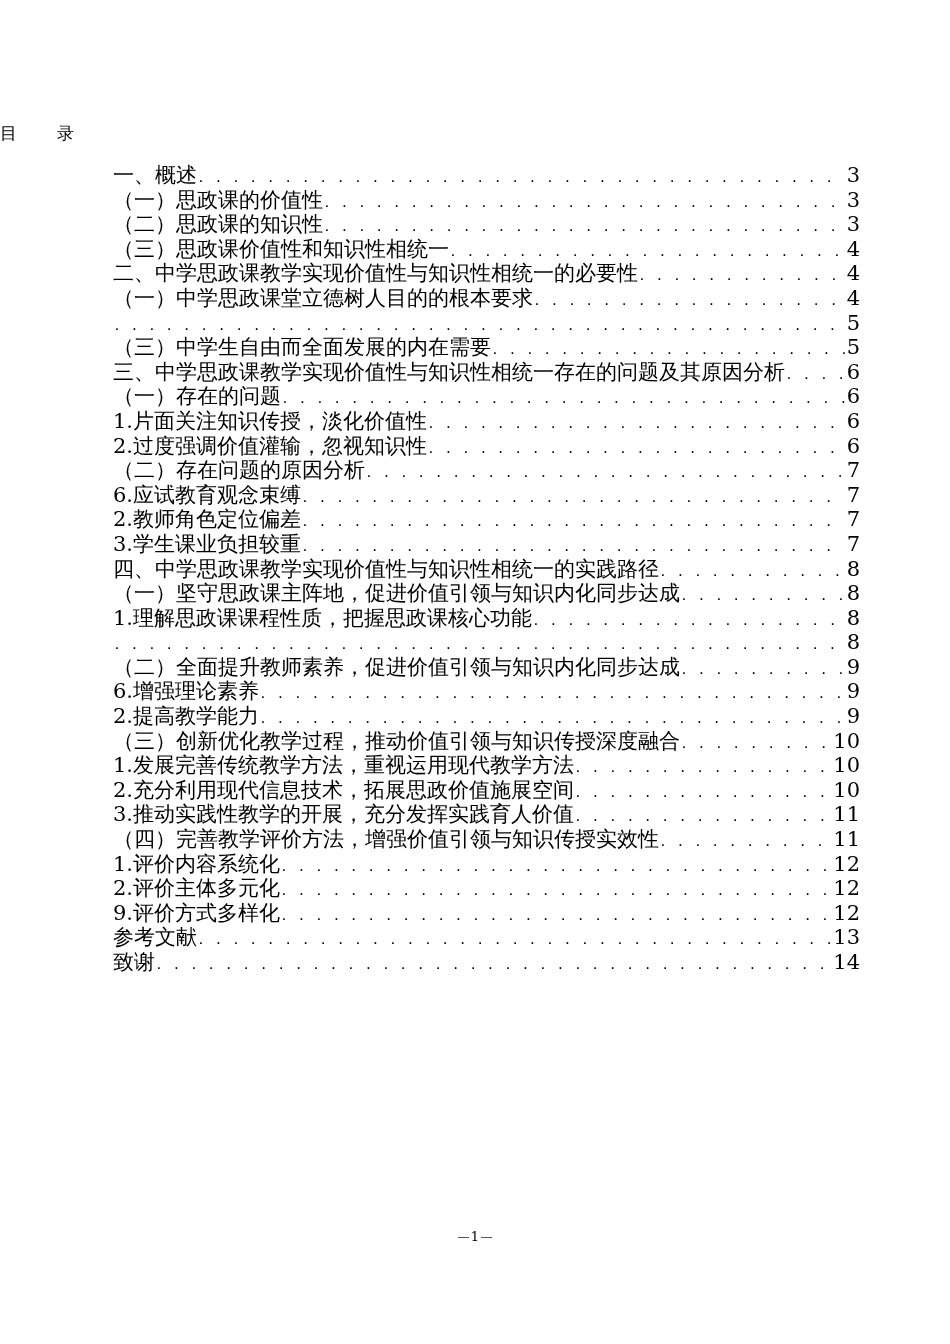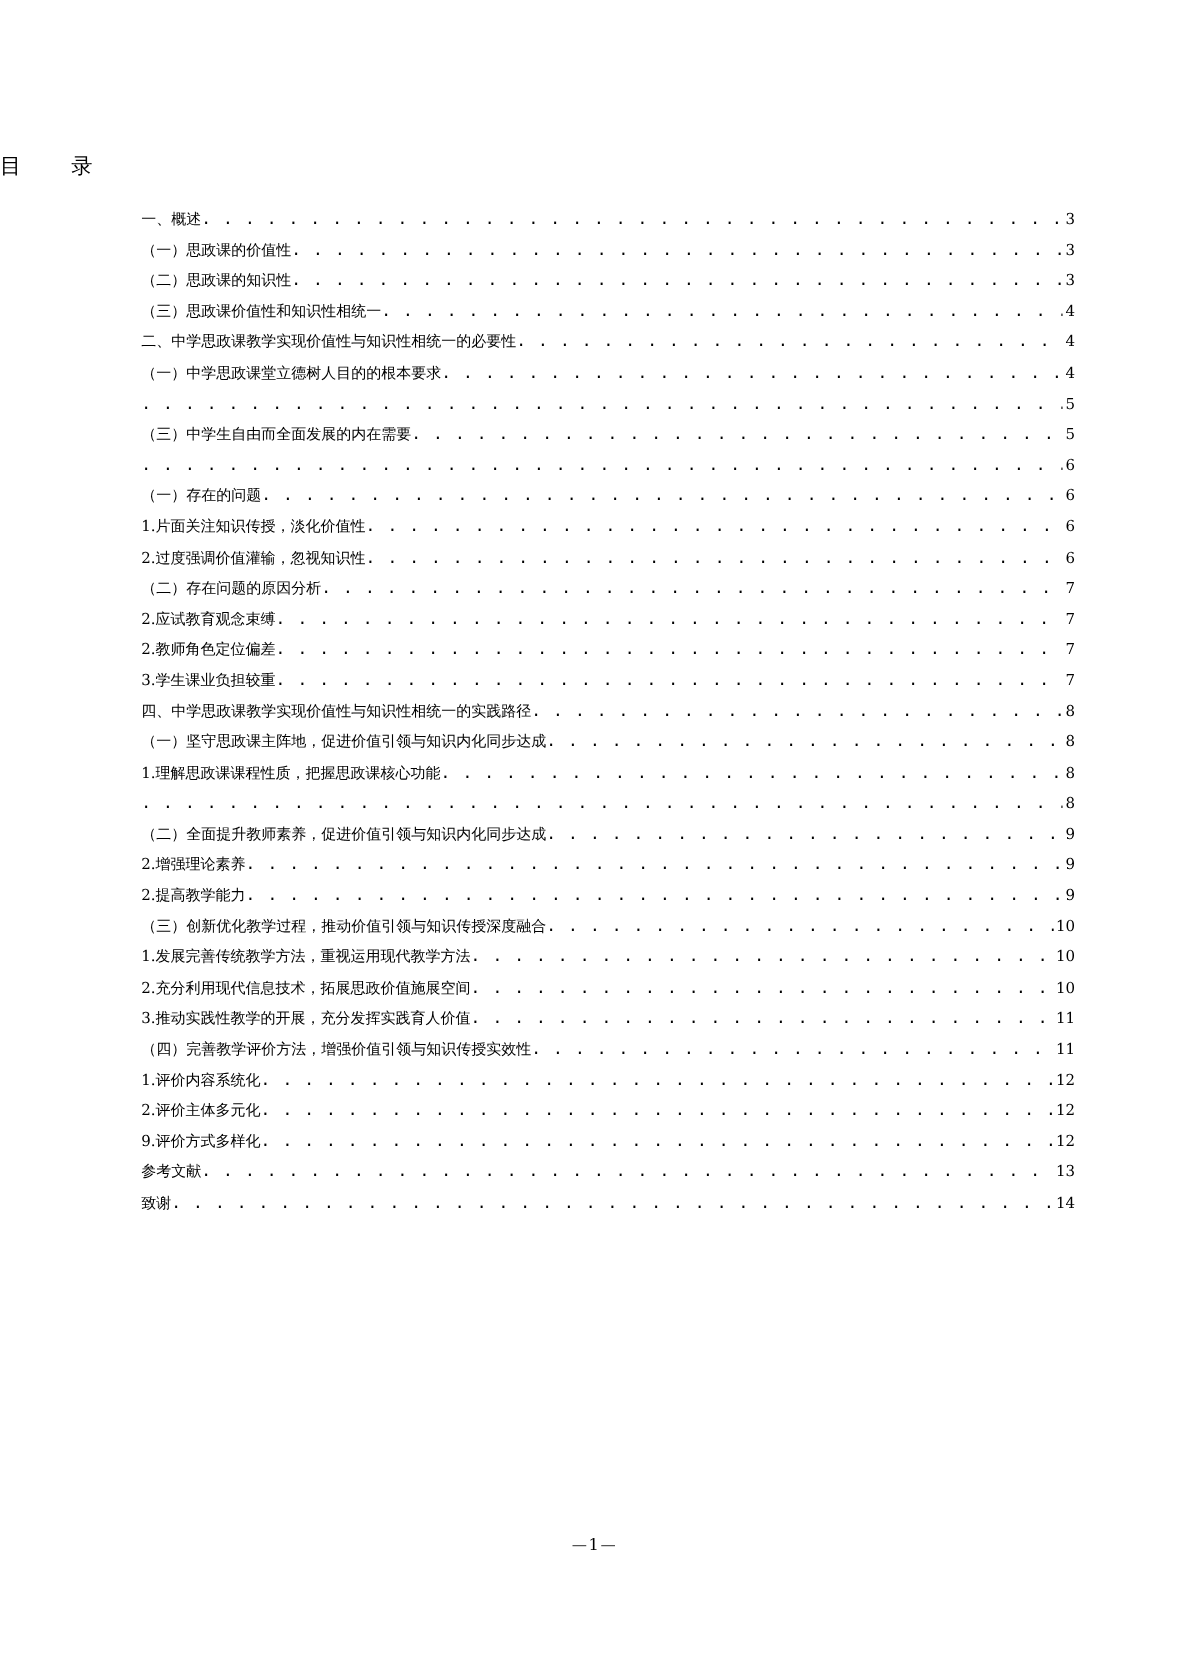--- a/index.html
+++ b/index.html
@@ -4,21 +4,21 @@
 <style>
   html, body { margin: 0; padding: 0; background: #ffffff; }
   body { width: 950px; height: 1344px; position: relative; overflow: hidden;
          font-family: "DejaVu Serif", "Liberation Serif", serif; color: #000; }
   .title { position: absolute; top: 121px; left: 0; width: 950px; 
            font-size: 17px; line-height: 24px; letter-spacing: 0; }
   .title span { display: inline-block; }
   .title .gap { width: 40px; }
   .toc { position: absolute; top: 163px; left: 113px; width: 747px; }
   .row { display: flex; align-items: baseline; height: 24.6px; line-height: 24.6px;
-         font-size: 12px; white-space: nowrap; overflow: hidden; }
+         font-size: 21px; white-space: nowrap; overflow: hidden; }
   .row .label { flex: 0 0 auto; }
   .row .dots { flex: 1 1 auto; overflow: hidden; white-space: nowrap;
                font-family: "DejaVu Sans Mono", monospace; font-size: 13px;
                letter-spacing: 0.9px; color: #000; }
   .row .dots::after { content: ". . . . . . . . . . . . . . . . . . . . . . . . . . . . . . . . . . . . . . . . . . . . . . . . . . . . . . . . . . . . . . . . . . . . . . . . . . . . . . . . . . . . . . . . . . . . . . . . . . . . . . . . . . . . . . . . . . . . . . . . . . . . ."; }
   .row .page { flex: 0 0 auto; text-align: right; padding-left: 2px; }
   .footer { position: absolute; top: 1228px; left: 0; width: 950px; text-align: center;
             font-size: 13px; line-height: 18px; }
   .footer .bar { display: inline-block; width: 11px; height: 1.6px; background: #555;
                  vertical-align: middle; margin: 0 2px; }
@@ -64,20 +64,21 @@
   <div class="row">
       <span class="dots"></span>
       <span class="page">5</span>
     </div>
   <div class="row">
       <span class="label">（三）中学生自由而全面发展的内在需要</span>
       <span class="dots"></span>
       <span class="page">5</span>
     </div>
   <div class="row">
+      <span class="label">三、中学思政课教学实现价值性与知识性相统一存在的问题及其原因分析</span>
       <span class="dots"></span>
       <span class="page">6</span>
     </div>
   <div class="row">
       <span class="label">（一）存在的问题</span>
       <span class="dots"></span>
       <span class="page">6</span>
     </div>
   <div class="row">
       <span class="label">1.片面关注知识传授，淡化价值性</span>
@@ -88,21 +89,21 @@
       <span class="label">2.过度强调价值灌输，忽视知识性</span>
       <span class="dots"></span>
       <span class="page">6</span>
     </div>
   <div class="row">
       <span class="label">（二）存在问题的原因分析</span>
       <span class="dots"></span>
       <span class="page">7</span>
     </div>
   <div class="row">
-      <span class="label">2.应试教育观念束缚</span>
+      <span class="label">6.应试教育观念束缚</span>
       <span class="dots"></span>
       <span class="page">7</span>
     </div>
   <div class="row">
       <span class="label">2.教师角色定位偏差</span>
       <span class="dots"></span>
       <span class="page">7</span>
     </div>
   <div class="row">
       <span class="label">3.学生课业负担较重</span>
@@ -127,21 +128,21 @@
   <div class="row">
       <span class="dots"></span>
       <span class="page">8</span>
     </div>
   <div class="row">
       <span class="label">（二）全面提升教师素养，促进价值引领与知识内化同步达成</span>
       <span class="dots"></span>
       <span class="page">9</span>
     </div>
   <div class="row">
-      <span class="label">2.增强理论素养</span>
+      <span class="label">6.增强理论素养</span>
       <span class="dots"></span>
       <span class="page">9</span>
     </div>
   <div class="row">
       <span class="label">2.提高教学能力</span>
       <span class="dots"></span>
       <span class="page">9</span>
     </div>
   <div class="row">
       <span class="label">（三）创新优化教学过程，推动价值引领与知识传授深度融合</span>

